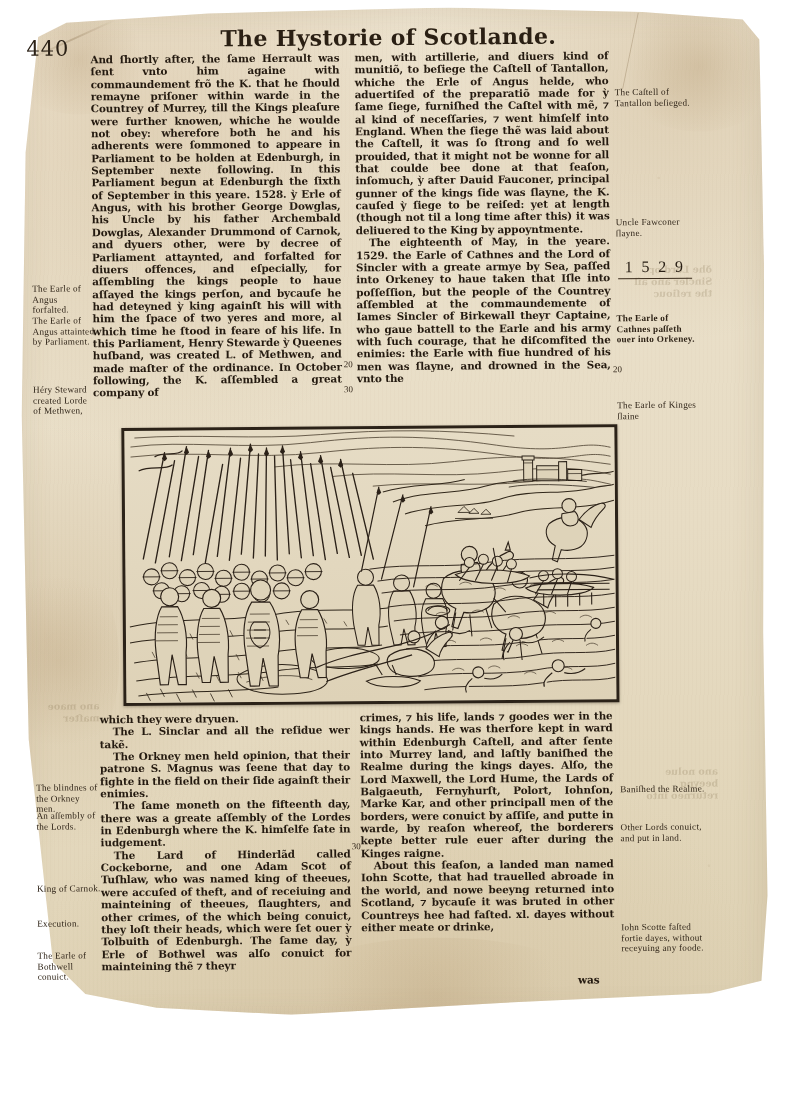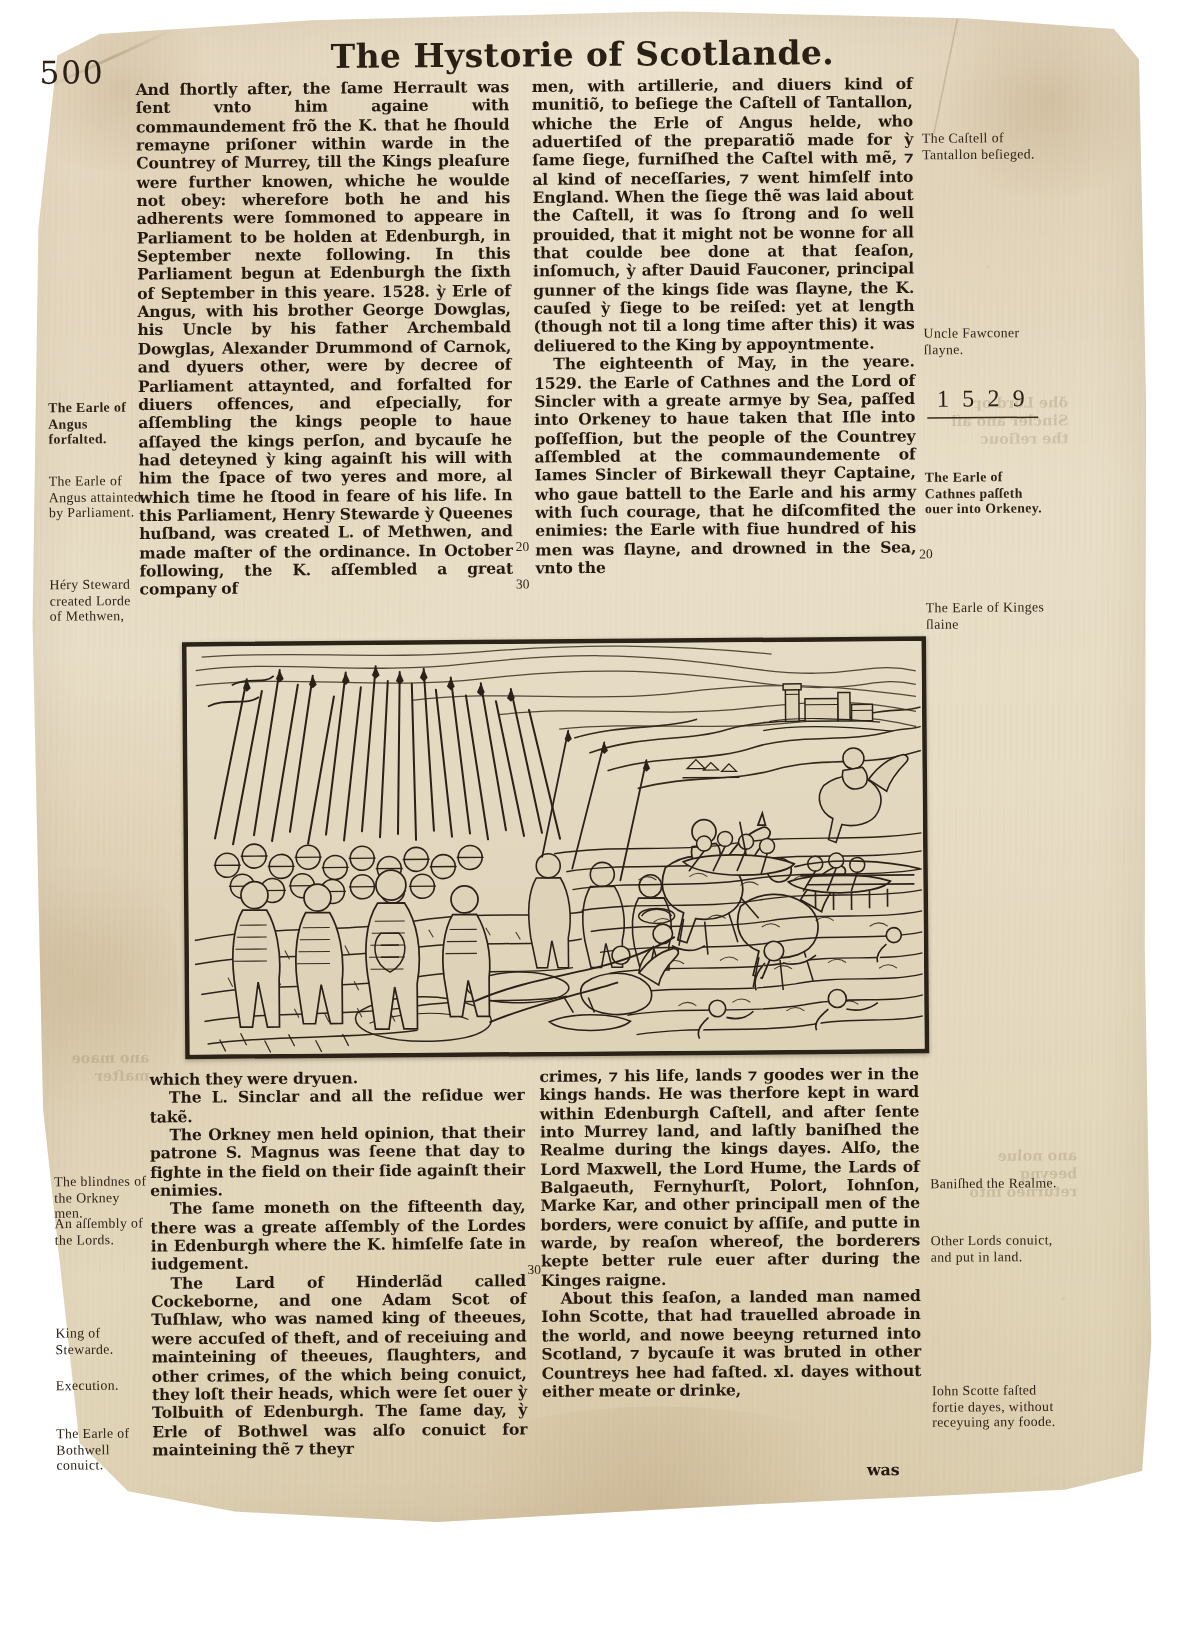--- a/index.html
+++ b/index.html
@@ -213,43 +213,43 @@
     <div class="crease" style="left:615px;top:6px;width:2px;height:78px;transform:rotate(12deg);"></div>
     <div class="crease" style="left:10px;top:28px;width:96px;height:2px;transform:rotate(-24deg);"></div>
   </div>
 
   <div class="typeblock">
 
     <div class="bleed" style="left:612px;top:258px;width:84px;">ðhe Lord oꝼ Sincler ano aíl the reſiouc</div>
     <div class="bleed" style="left:612px;top:760px;width:86px;">ano nolue beeyng returneo into</div>
     <div class="bleed" style="left:12px;top:690px;width:68px;">ano maoe maſter</div>
 
-    <div class="folio">500</div>
+    <div class="folio">440</div>
     <div class="running-title">The Hystorie of Scotlande.</div>
 
     <div class="col col-l-top gothic">
       <p>And ſhortly after, the ſame Herrault was ſent vnto him againe with commaundement frõ the K. that he ſhould remayne priſoner within warde in the Countrey of Murrey, till the Kings pleaſure were further knowen, whiche he woulde not obey: wherefore both he and his adherents were ſommoned to appeare in Parliament to be holden at Edenburgh, in September nexte following. In this Parliament begun at Edenburgh the ſixth of September in this yeare. 1528. ỳ Erle of Angus, with his brother George Dowglas, his Uncle by his father Archembald Dowglas, Alexander Drummond of Carnok, and dyuers other, were by decree of Parliament attaynted, and forfalted for diuers offences, and eſpecially, for aſſembling the kings people to haue aſſayed the kings perſon, and bycauſe he had deteyned ỳ king againſt his will with him the ſpace of two yeres and more, al which time he ſtood in feare of his life. In this Parliament, Henry Stewarde ỳ Queenes huſband, was created L. of Methwen, and made maſter of the ordinance. In October following, the K. aſſembled a great company of</p>
     </div>
 
     <div class="col col-r-top gothic">
       <p>men, with artillerie, and diuers kind of munitiõ, to beſiege the Caſtell of Tantallon, whiche the Erle of Angus helde, who aduertiſed of the preparatiõ made for ỳ ſame ſiege, furniſhed the Caſtel with mẽ, ⁊ al kind of neceſſaries, ⁊ went himſelf into England. When the ſiege thẽ was laid about the Caſtell, it was ſo ſtrong and ſo well prouided, that it might not be wonne for all that coulde bee done at that ſeaſon, inſomuch, ỳ after Dauid Fauconer, principal gunner of the kings ſide was ſlayne, the K. cauſed ỳ ſiege to be reiſed: yet at length (though not til a long time after this) it was deliuered to the King by appoyntmente.</p>
       <p class="ind">The eighteenth of May, in the yeare. 1529. the Earle of Cathnes and the Lord of Sincler with a greate armye by Sea, paſſed into Orkeney to haue taken that Iſle into poſſeſſion, but the people of the Countrey aſſembled at the commaundemente of Iames Sincler of Birkewall theyr Captaine, who gaue battell to the Earle and his army with ſuch courage, that he diſcomfited the enimies: the Earle with fiue hundred of his men was ſlayne, and drowned in the Sea, vnto the</p>
     </div>
 
     <div class="linenum" style="left:327px;top:351px;">20</div>
     <div class="linenum" style="left:327px;top:376px;">30</div>
     <div class="linenum" style="left:596px;top:358px;">20</div>
     <div class="linenum" style="left:331px;top:833px;">30</div>
 
-    <div class="gloss gloss-l" style="top:256px;font-weight:bold;">The Earle of Angus forfalted.</div>
+    <div class="gloss gloss-l" style="top:273px;">The Earle of Angus forfalted.</div>
     <div class="gloss gloss-l" style="top:305px;">The Earle of Angus attainted by Parliament.</div>
     <div class="gloss gloss-l" style="top:374px;">Héry Steward created Lorde of Methwen,</div>
     <div class="gloss gloss-l" style="top:772px;">The blindnes of the Orkney men.</div>
     <div class="gloss gloss-l" style="top:800px;">An aſſembly of the Lords.</div>
-    <div class="gloss gloss-l" style="top:873px;">King of Stewarde.</div>
+    <div class="gloss gloss-l" style="top:873px;">King of Carnok.</div>
     <div class="gloss gloss-l" style="top:908px;">Execution.</div>
     <div class="gloss gloss-l" style="top:940px;">The Earle of Bothwell conuict.</div>
 
     <div class="gloss gloss-r" style="top:55px;">The Caſtell of Tantallon beſieged.</div>
     <div class="gloss gloss-r" style="top:185px;">Uncle Fawconer ſlayne.</div>
     <div class="year-note">1 5 2 9</div>
     <div class="gloss gloss-r" style="top:281px;font-weight:bold;">The Earle of Cathnes paſſeth ouer into Orkeney.</div>
     <div class="gloss gloss-r" style="top:368px;">The Earle of Kinges ſlaine</div>
     <div class="gloss gloss-r" style="top:752px;">Baniſhed the Realme.</div>
     <div class="gloss gloss-r" style="top:790px;">Other Lords conuict, and put in land.</div>

